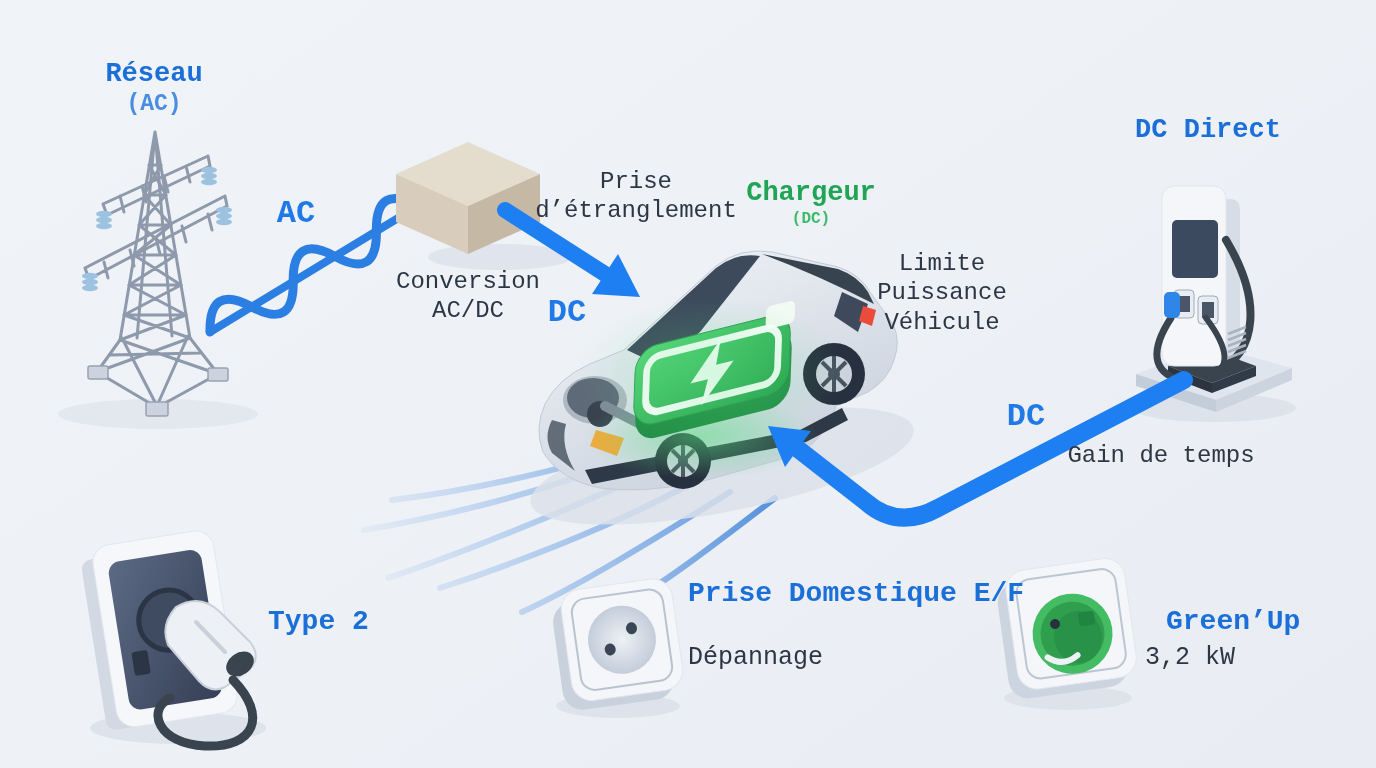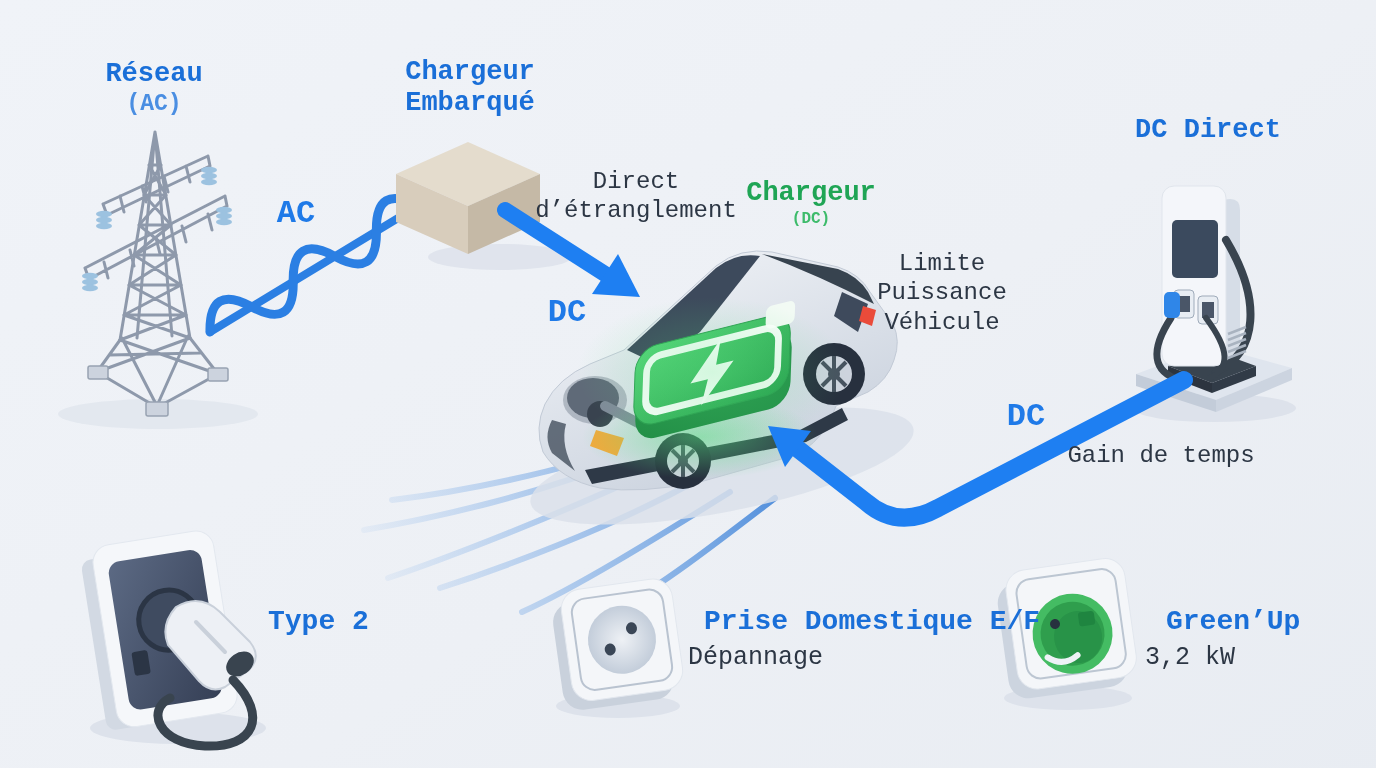--- a/index.html
+++ b/index.html
@@ -233,29 +233,29 @@
       <rect x="1080" y="614" width="16" height="14" rx="3" fill="#1f8540"></rect>
       <circle cx="1056" cy="622" r="5" fill="#27323f"></circle>
       <path d="M1044,654 Q1058,666 1074,656" stroke="#eef2f6" stroke-width="6" fill="none" stroke-linecap="round"></path>
     </g>
   </g>
 </svg>
 
   <div class="lbl c title" style="left:154px;top:59px;">Réseau</div>
   <div class="lbl c sub-blue" style="left:154px;top:91px;">(AC)</div>
   <div class="lbl c flow" style="left:296px;top:195px;">AC</div>
-  <div class="lbl c title" style="left:470px;top:57px;width:190px;">Chargeur Embarqué</div>
-  <div class="lbl c dark" style="left:636px;top:167px;width:210px;">Direct d’étranglement</div>
+  <div class="lbl c dark" style="left:468px;top:267px;width:170px;">Conversion AC/DC</div>
+  <div class="lbl c dark" style="left:636px;top:167px;width:210px;">Prise d’étranglement</div>
   <div class="lbl c flow" style="left:567px;top:294px;">DC</div>
   <div class="lbl c green-t" style="left:811px;top:178px;">Chargeur</div>
   <div class="lbl c sub-green" style="left:811px;top:210px;">(DC)</div>
   <div class="lbl c dark" style="left:942px;top:249px;width:150px;">Limite Puissance Véhicule</div>
   <div class="lbl c title nowrap" style="left:1208px;top:115px;">DC Direct</div>
   <div class="lbl c flow" style="left:1026px;top:398px;">DC</div>
   <div class="lbl c dark nowrap" style="left:1161px;top:441px;">Gain de temps</div>
 
   <div class="lbl b-title" style="left:268px;top:606px;">Type 2</div>
-  <div class="lbl b-title" style="left:688px;top:606px;margin-left:16px;">Prise Domestique E/F</div>
+  <div class="lbl b-title" style="left:688px;top:578px;">Prise Domestique E/F</div>
   <div class="lbl b-detail" style="left:688px;top:643px;">Dépannage</div>
   <div class="lbl b-title" style="left:1145px;top:606px;margin-left:21px;">Green’Up</div>
   <div class="lbl b-detail" style="left:1145px;top:643px;">3,2 kW</div>
 
 </div>
 
 </body></html>

